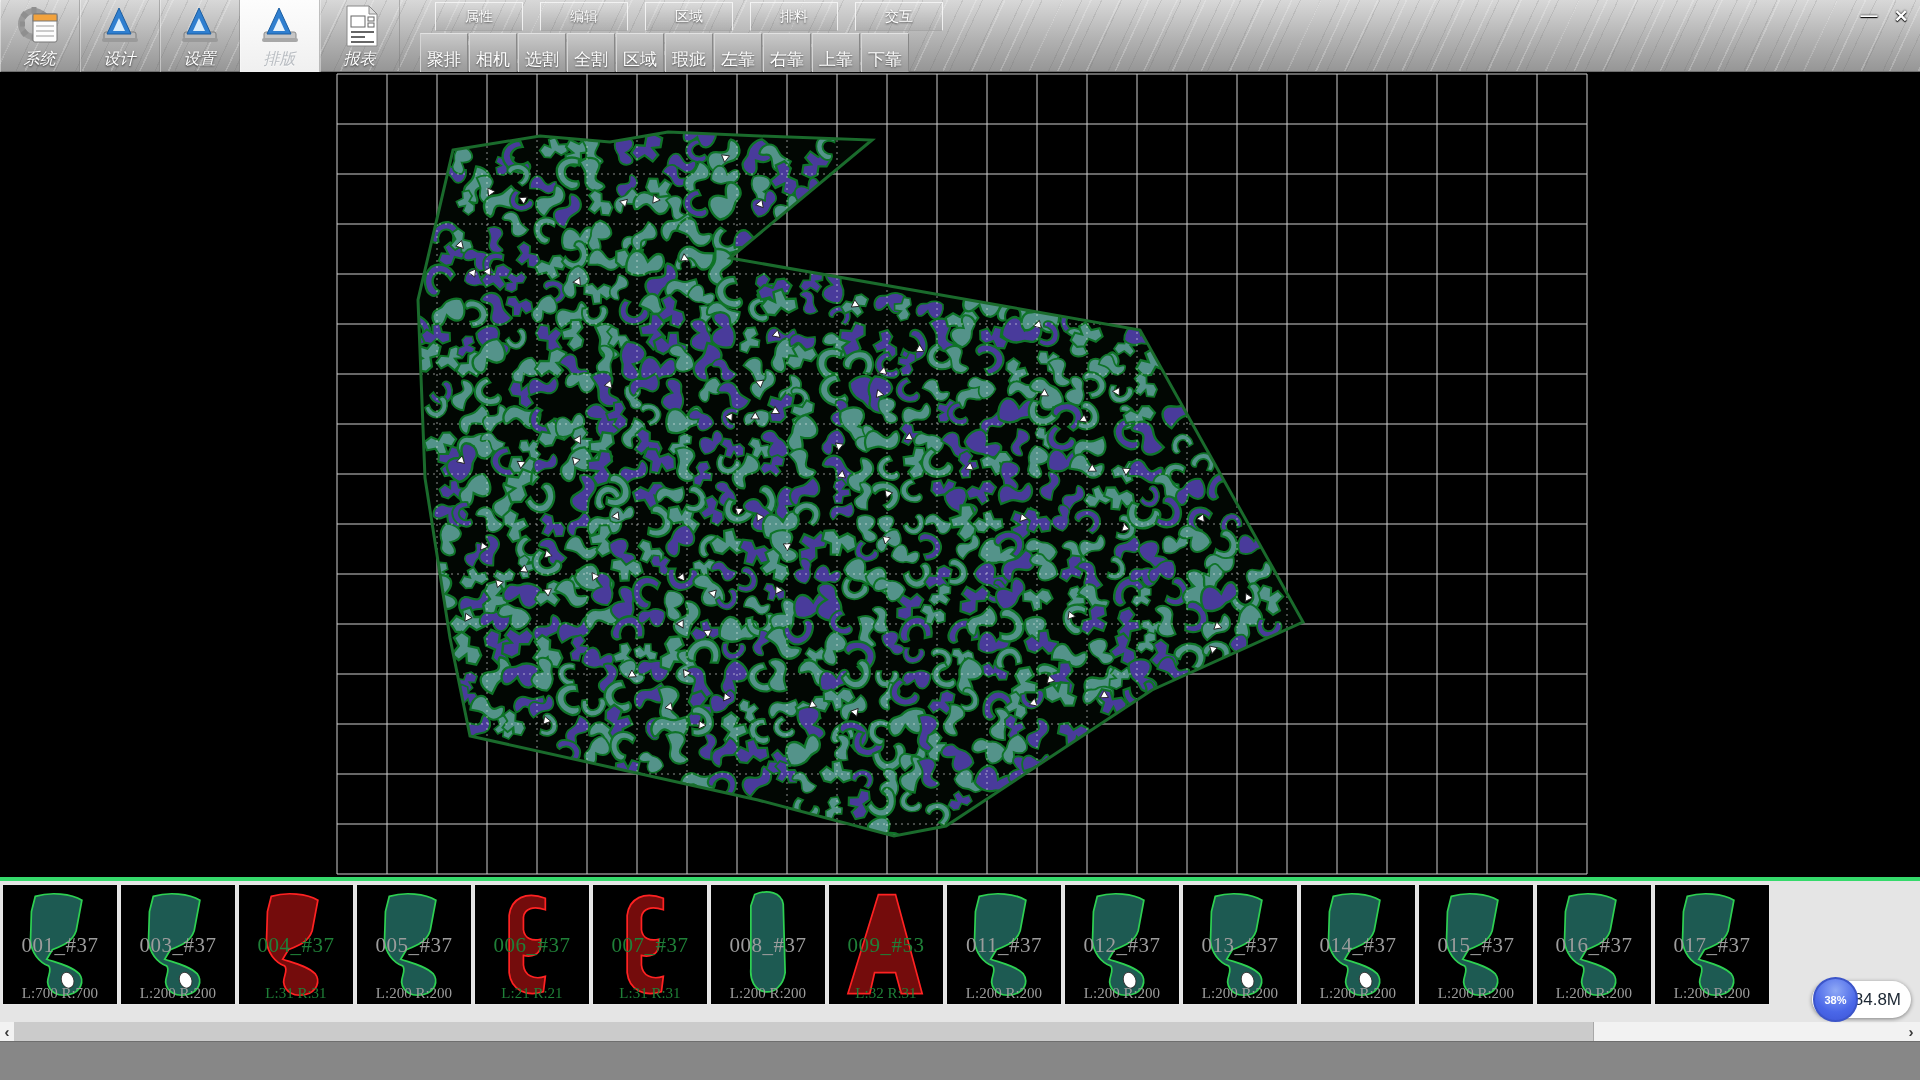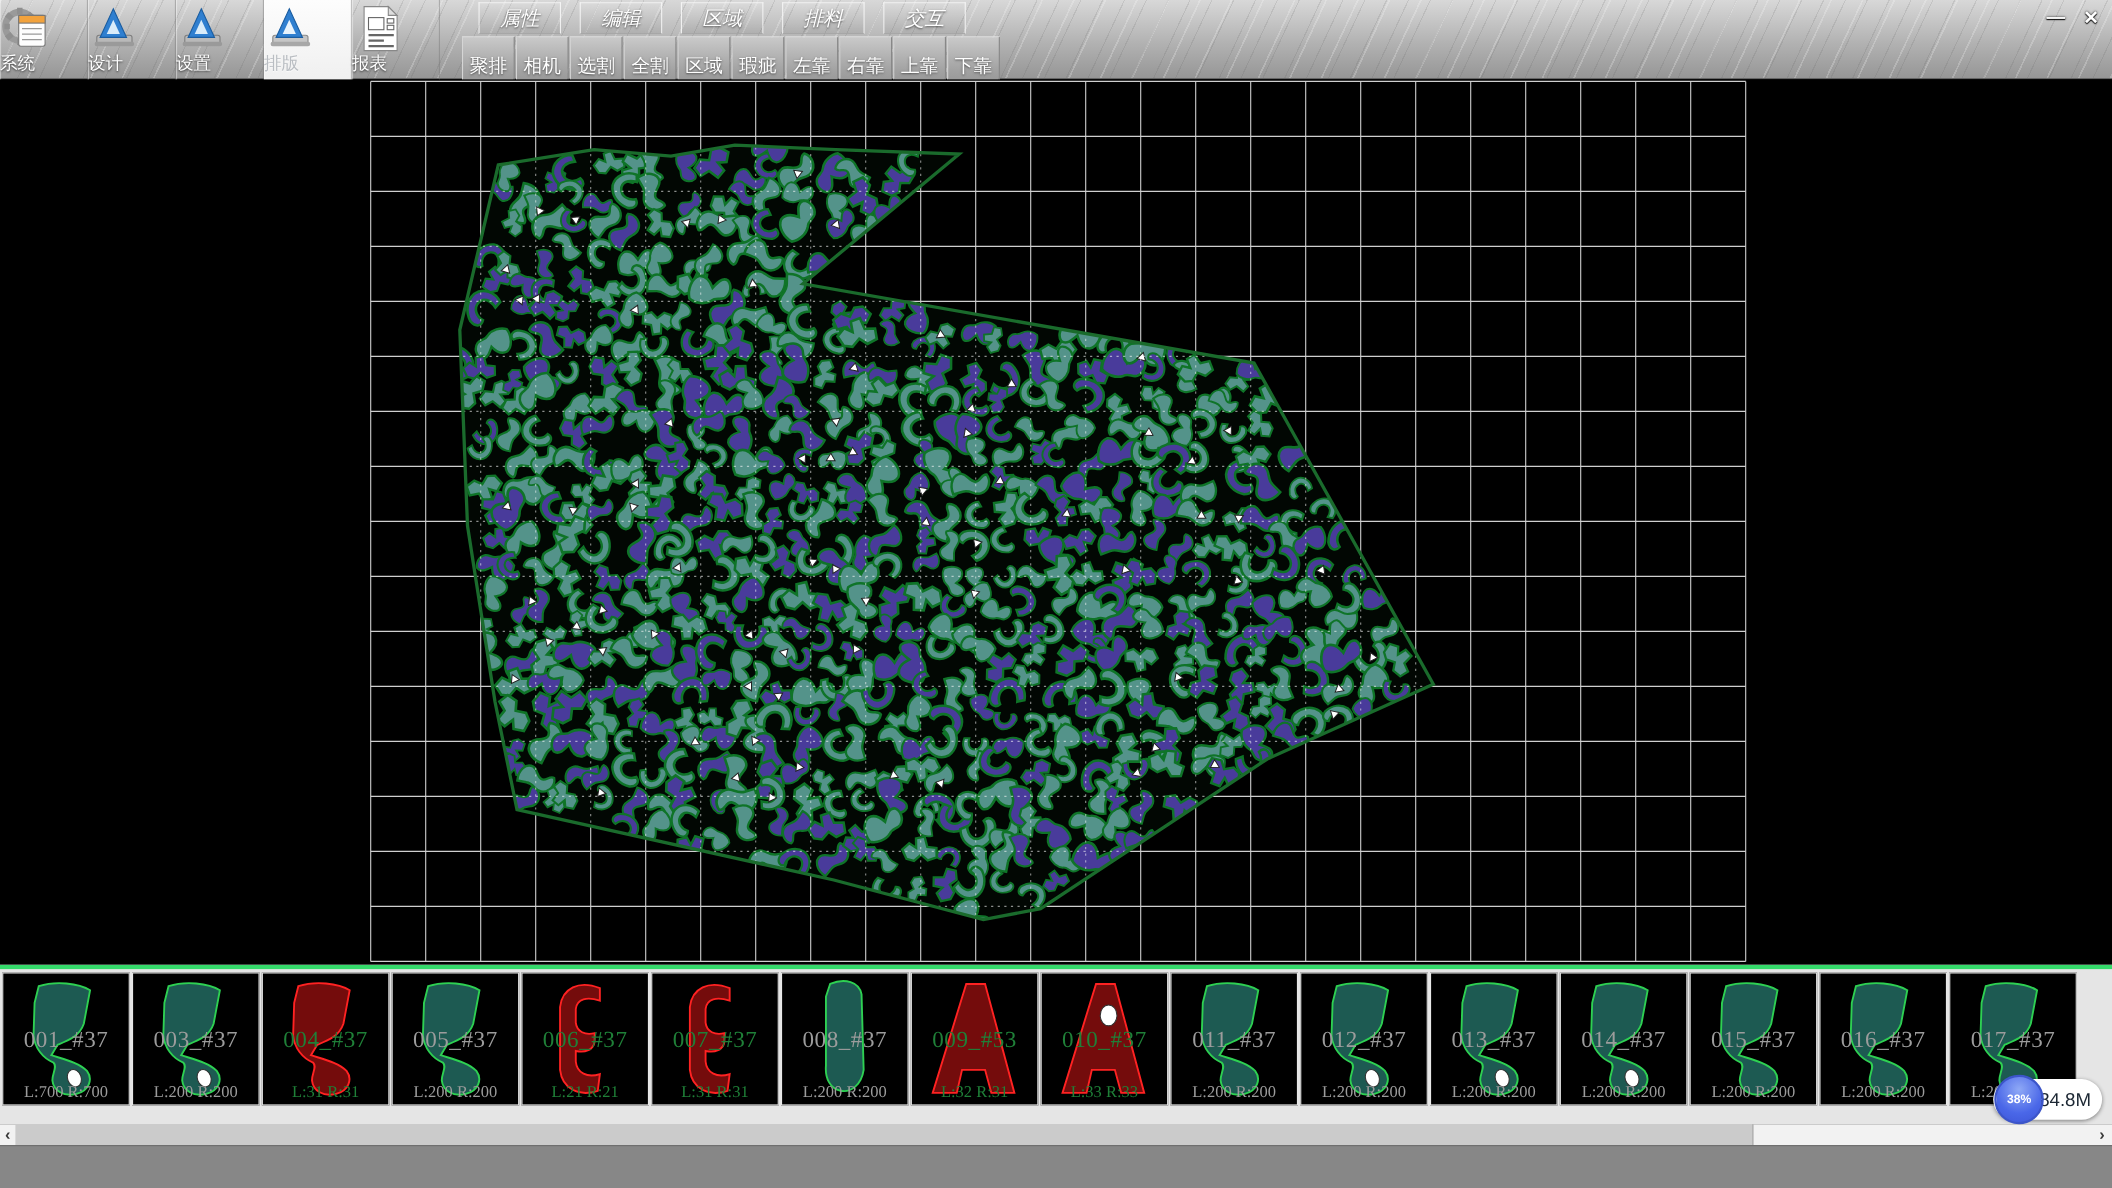--- a/index.html
+++ b/index.html
@@ -15,35 +15,35 @@
   .toolbar .hatch {
     position:absolute; inset:0;
     background:repeating-linear-gradient(115deg, rgba(255,255,255,.22) 0 1.5px, transparent 1.5px 26px),
                repeating-linear-gradient(115deg, rgba(90,90,90,.15) 8px 9px, transparent 9px 26px);
   }
   .big-buttons { position:absolute; left:0; top:0; height:72px; display:flex; }
   .big-btn {
     width:80px; height:92px; position:relative; cursor:pointer;
     border-right:1px solid rgba(120,120,120,.45);
     box-shadow:inset 1px 0 0 rgba(255,255,255,.4);
-    display:flex; flex-direction:column; align-items:flex-start; justify-content:flex-start;
+    display:flex; flex-direction:column; align-items:center; justify-content:flex-start;font-style:italic;
   }
   .big-btn.active { background:linear-gradient(#fdfdfd,#ececec); }
   .big-btn .ic { margin-top:3px; width:48px; height:46px; display:flex; align-items:center; justify-content:center; }
   .big-btn .lbl {
     font-size:16px; color:#fff; text-shadow:0 1px 2px rgba(40,40,40,.9); line-height:20px;
   }
   .big-btn.active .lbl { color:#b9bdc2; text-shadow:0 1px 1px rgba(255,255,255,.8); }
 
   .tab-row { position:absolute; left:435px; top:2px; height:29px; display:flex; gap:17px; }
   .tab {
-    width:75px; height:29px; display:flex; align-items:center; justify-content:center;
+    width:88px; height:29px; display:flex; align-items:center; justify-content:center;
     border:1px solid rgba(250,250,250,.85); border-bottom-color:rgba(160,160,160,.8);
     background:linear-gradient(rgba(255,255,255,.10), rgba(0,0,0,.06));
-    color:#fff; font-size:18px; text-shadow:0 1px 2px rgba(60,60,60,.9); cursor:pointer;font-style:italic;
+    color:#fff; font-size:14px; text-shadow:0 1px 2px rgba(60,60,60,.9); cursor:pointer;
   }
   .tool-row { position:absolute; left:420px; top:33px; height:36px; display:flex; gap:1px; }
   .tool-btn {
     width:48px; height:52px; display:flex; align-items:center; justify-content:center;
     background:linear-gradient(#c9c9c9,#a2a2a2 60%,#8f8f8f);
     border:1px solid #888; border-top-color:#e2e2e2; border-left-color:#d5d5d5;
     color:#fff; font-size:17px; text-shadow:0 1px 2px rgba(60,60,60,.9); cursor:pointer;
   }
   .win-controls { position:absolute; right:6px; top:5px; display:flex; gap:6px; }
   .win-btn {
@@ -1059,28 +1059,20 @@
       </div>
       <div class="strip-cell">
         <svg width="114" height="119" viewBox="0 0 100 125">
           <path d="M42,10 L60,10 L88,114 L66,114 L60,92 L38,92 L33,114 L10,114 Z" fill="#740c0c" stroke="#ff2222" stroke-width="1.8"></path>
         </svg>
         <div class="cell-name" style="color: rgb(31, 128, 56);">009_#53</div>
         <div class="cell-lr" style="color: rgb(31, 128, 56);">L:32 R:31</div>
       </div>
       <div class="strip-cell">
         <svg width="114" height="119" viewBox="0 0 100 125">
-          <path d="M42,10 L60,10 L88,114 L66,114 L60,92 L38,92 L33,114 L10,114 Z" fill="#740c0c" stroke="#ff2222" stroke-width="1.8"></path>
-          <ellipse cx="54" cy="40" rx="8" ry="10" transform="rotate(0 54 40)" fill="#fff" stroke="#333" stroke-width="1"></ellipse>
-        </svg>
-        <div class="cell-name" style="color: rgb(31, 128, 56);">010_#37</div>
-        <div class="cell-lr" style="color: rgb(31, 128, 56);">L:33 R:33</div>
-      </div>
-      <div class="strip-cell">
-        <svg width="114" height="119" viewBox="0 0 100 125">
           <path d="M24,12 C40,7 62,9 73,16 L67,48 C63,60 52,64 42,68 L36,78 C48,82 62,85 70,93 C76,101 72,112 60,115 C48,118 38,112 37,102 C37,95 42,89 38,85 C28,81 20,71 19,59 L20,28 Z" fill="#1d5a52" stroke="#2ed052" stroke-width="1.8"></path>
         </svg>
         <div class="cell-name" style="color: rgb(156, 156, 156);">011_#37</div>
         <div class="cell-lr" style="color: rgb(156, 156, 156);">L:200 R:200</div>
       </div>
       <div class="strip-cell">
         <svg width="114" height="119" viewBox="0 0 100 125">
           <path d="M24,12 C40,7 62,9 73,16 L67,48 C63,60 52,64 42,68 L36,78 C48,82 62,85 70,93 C76,101 72,112 60,115 C48,118 38,112 37,102 C37,95 42,89 38,85 C28,81 20,71 19,59 L20,28 Z" fill="#1d5a52" stroke="#2ed052" stroke-width="1.8"></path>
           <ellipse cx="58" cy="100" rx="6.5" ry="8.5" transform="rotate(-20 58 100)" fill="#fff" stroke="#333" stroke-width="1"></ellipse>
         </svg>

